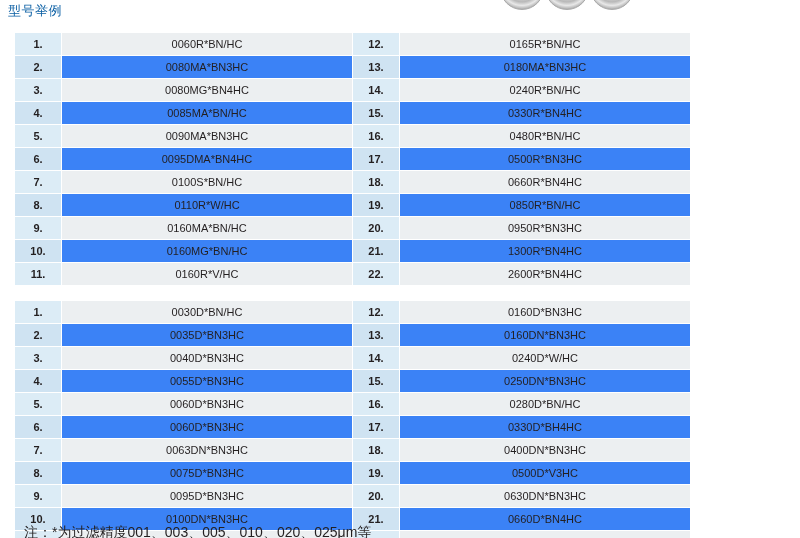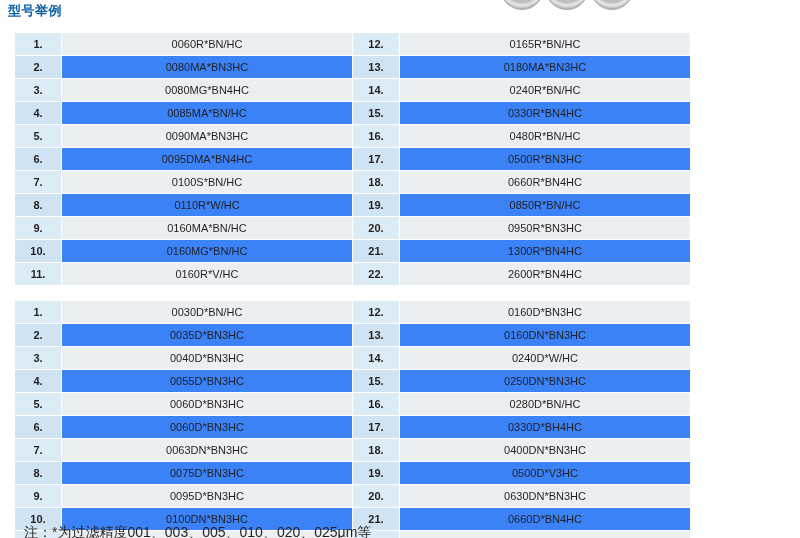--- a/index.html
+++ b/index.html
@@ -50,21 +50,21 @@
   }
   .ring.r1 { left: 0px; }
   .ring.r2 { left: 45px; }
   .ring.r3 { left: 90px; }
 
   .page-title {
     position: absolute;
     top: 2px;
     left: 8px;
     font-size: 13px;
-    font-weight: bold;
+    font-weight: normal;
     color: #0b5fa4;
     letter-spacing: 0.5px;
     text-align: center;
   }
 
   .tables-wrap {
     position: absolute;
     top: 32px;
     left: 14px;
     width: 672px;

